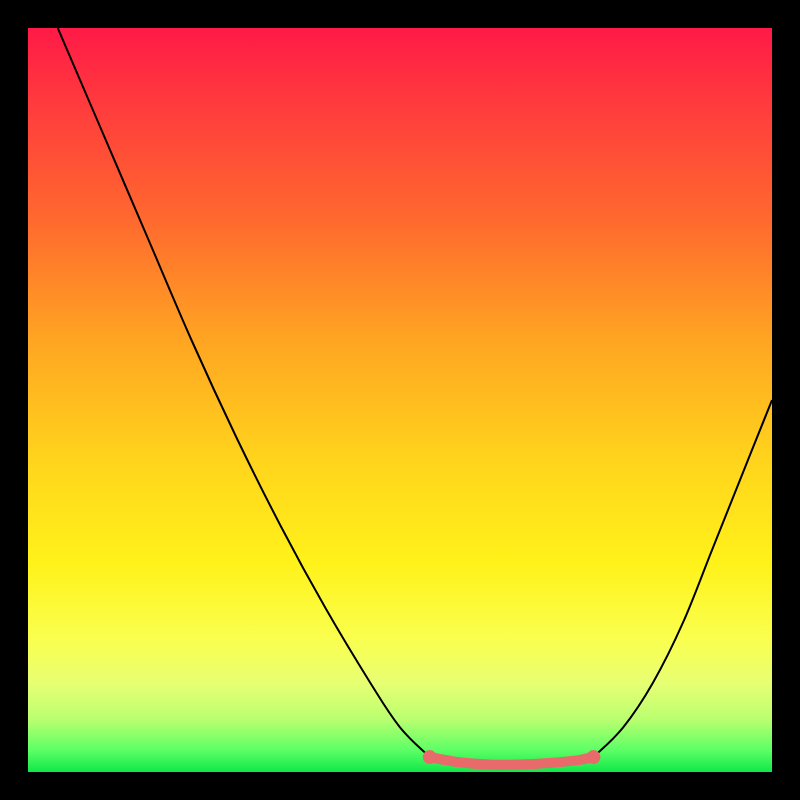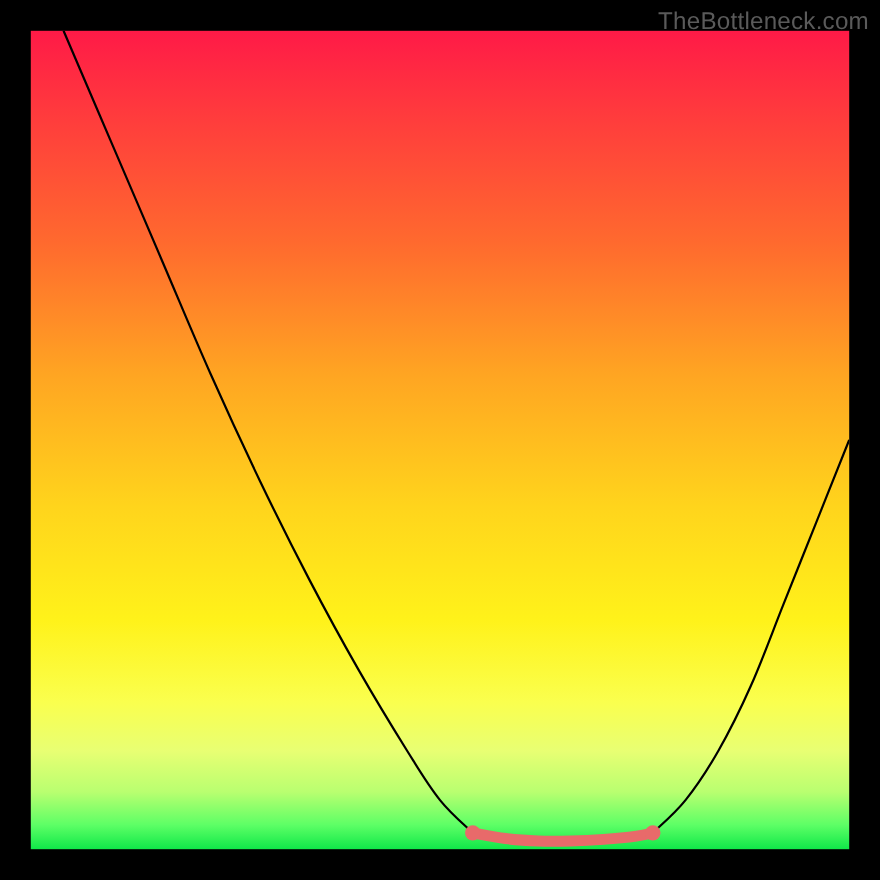--- a/index.html
+++ b/index.html
@@ -67,21 +67,20 @@
     stroke-linecap: round;
   }
   .ideal-dot {
     fill: #e86a6a;
   }
 </style>
 </head>
 <body>
 
 <div class="frame">
-  <div class="watermark">TheBottleneck.com</div>
 
   <div class="plot-area">
     <svg class="curves" viewBox="0 0 744 744" preserveAspectRatio="none">
       <path id="left-curve" class="curve-line" d="M 29.76 0 C 37.7952 18.748799999999992, 58.329600000000006 66.66239999999996, 74.4 104.15999999999997 C 90.47040000000001 141.65759999999997, 102.96960000000001 170.82240000000004, 119.04 208.32000000000005 C 135.1104 245.81760000000006, 147.6096 276.32160000000005, 163.68 312.48 C 179.7504 348.6384, 192.24960000000002 375.71999999999997, 208.32000000000002 409.2 C 224.39040000000003 442.68, 236.8896 467.6784, 252.96 498.48 C 269.0304 529.2816, 281.5296 552.1967999999999, 297.6 580.3199999999999 C 313.67040000000003 608.4431999999999, 328.848 633.2928, 342.24 654.72 C 355.632 676.1472, 361.2864 685.9680000000001, 372 699.36 C 382.7136 712.752, 396.4032 723.7632, 401.76000000000005 729.12"></path>
       <path id="right-curve" class="curve-line" d="M 565.44 729.12 C 570.7968000000001 723.7632, 584.4864000000001 712.752, 595.2 699.36 C 605.9136 685.9680000000001, 614.2463999999999 673.4688, 624.9599999999999 654.72 C 635.6736 635.9712000000001, 644.0064 619.3056, 654.72 595.2 C 665.4336000000001 571.0944000000001, 673.7664 547.584, 684.48 520.8 C 695.1936000000001 494.01599999999996, 703.5264 473.18399999999997, 714.24 446.4 C 724.9536 419.616, 738.6432 385.392, 744 372"></path>
       <path id="ideal-band" class="ideal-band" d="M 401.76000000000005 729.12 C 407.1168 730.05744, 420.8064 732.9888, 431.52 734.328 C 442.23359999999997 735.6672, 450.5664 736.15824, 461.28 736.56 C 471.99359999999996 736.9617599999999, 480.32640000000004 736.8278399999999, 491.04 736.56 C 501.7536 736.29216, 510.08639999999997 735.8755199999999, 520.8 735.072 C 531.5136 734.2684800000001, 542.5247999999999 733.16736, 550.56 732.096 C 558.5952 731.02464, 562.7616 729.65568, 565.44 729.12"></path>
       <circle id="ideal-dot-left" class="ideal-dot" r="7" cx="401.76000000000005" cy="729.12"></circle>
       <circle id="ideal-dot-right" class="ideal-dot" r="7" cx="565.44" cy="729.12"></circle>
     </svg>
   </div>

